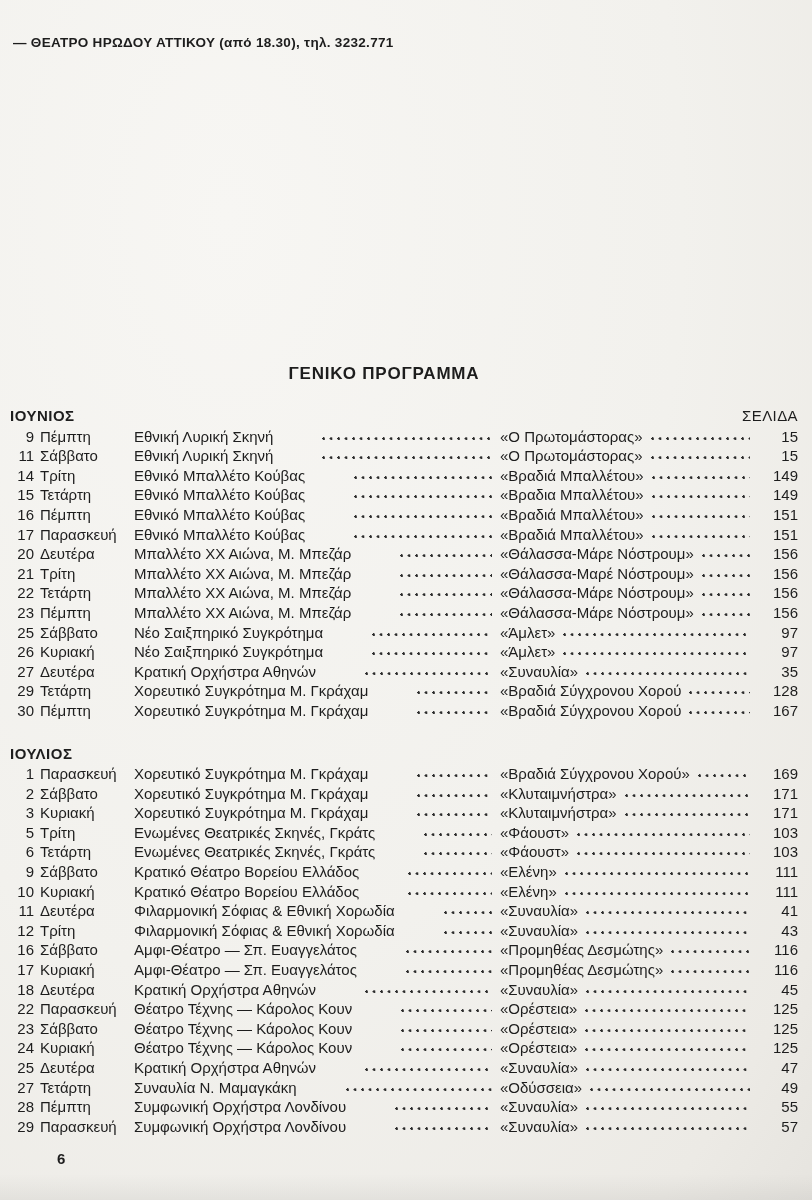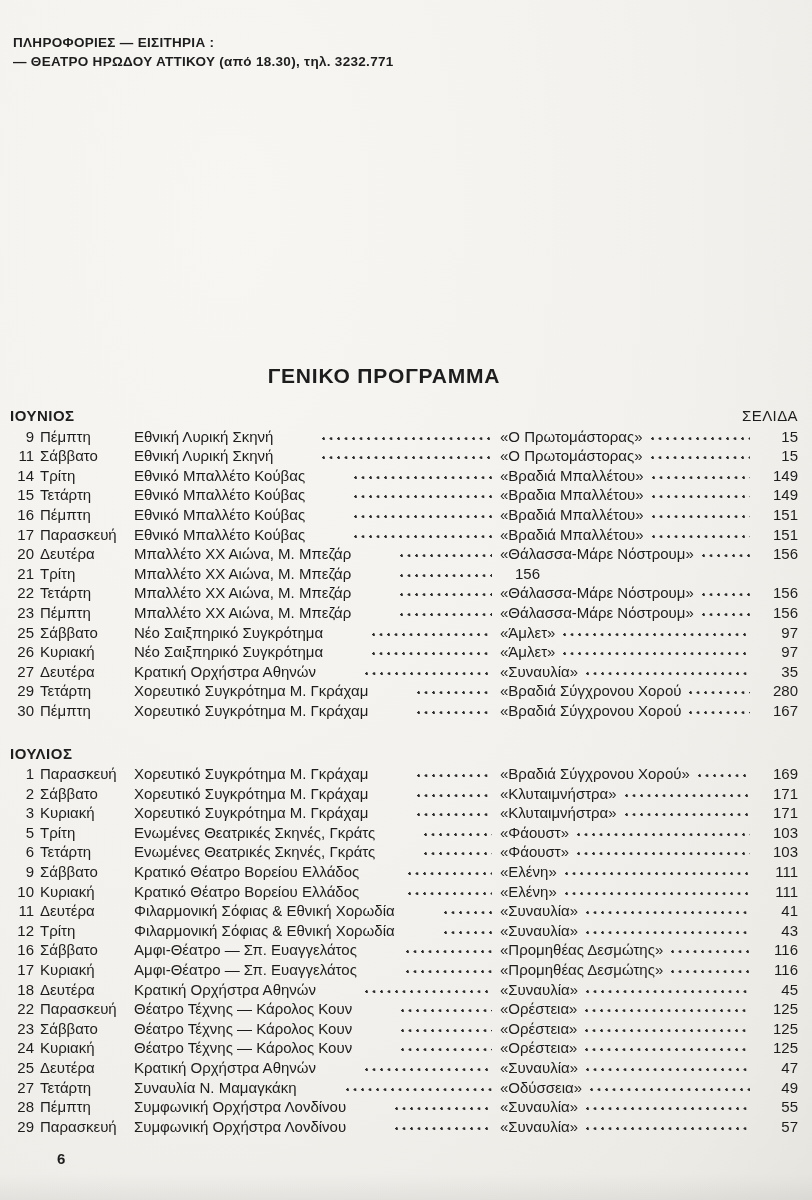--- a/index.html
+++ b/index.html
@@ -36,21 +36,21 @@
   
   .main-title {
     position: absolute;
     top: 364px;
     left: 0;
     width: 100%;
     box-sizing: border-box;
     padding-right: 44px;
     text-align: center;
     font-weight: 700;
-    font-size: 21px;
+    font-size: 17px;
     letter-spacing: 0.8px;
     white-space: nowrap;
   }
 
   
   #program {
     position: absolute;
     top: 406px;
     left: 10px;
     width: 788px;
@@ -138,21 +138,20 @@
     background: linear-gradient(to bottom, rgba(0,0,0,0), rgba(0,0,0,0.05));
     pointer-events: none;
   }
 </style>
 </head>
 <body>
 
 <div class="page">
 
   <div class="info">
-    <div class="info-line">ΠΛΗΡΟΦΟΡΙΕΣ — ΕΙΣΙΤΗΡΙΑ :</div>
     <div class="info-line">— ΘΕΑΤΡΟ ΗΡΩΔΟΥ ΑΤΤΙΚΟΥ (από 18.30), τηλ. 3232.771</div>
   </div>
 
   <div class="main-title">ΓΕΝΙΚΟ ΠΡΟΓΡΑΜΜΑ</div>
 
   <div id="program">
       <div class="section">
         <div class="section-head">
           <span class="month">ΙΟΥΝΙΟΣ</span>
           <span class="page-col-head">ΣΕΛΙΔΑ</span>
@@ -248,20 +247,24 @@
           </span>
           <span class="c-page">156</span>
         </div>
         <div class="row">
           <span class="c-day">21</span>
           <span class="c-wd">Τρίτη</span>
           <span class="c-venue-wrap">
             <span class="c-venue">Μπαλλέτο ΧΧ Αιώνα, Μ. Μπεζάρ</span>
             <span class="leader"></span>
           </span>
+          <span class="c-title-wrap">
+            <span class="c-title">«Θάλασσα-Μαρέ Νόστρουμ»</span>
+            <span class="leader"></span>
+          </span>
           <span class="c-page">156</span>
         </div>
         <div class="row">
           <span class="c-day">22</span>
           <span class="c-wd">Τετάρτη</span>
           <span class="c-venue-wrap">
             <span class="c-venue">Μπαλλέτο ΧΧ Αιώνα, Μ. Μπεζάρ</span>
             <span class="leader"></span>
           </span>
           <span class="c-title-wrap">
@@ -326,21 +329,21 @@
           <span class="c-day">29</span>
           <span class="c-wd">Τετάρτη</span>
           <span class="c-venue-wrap">
             <span class="c-venue">Χορευτικό Συγκρότημα Μ. Γκράχαμ</span>
             <span class="leader"></span>
           </span>
           <span class="c-title-wrap">
             <span class="c-title">«Βραδιά Σύγχρονου Χορού</span>
             <span class="leader"></span>
           </span>
-          <span class="c-page">280</span>
+          <span class="c-page">128</span>
         </div>
         <div class="row">
           <span class="c-day">30</span>
           <span class="c-wd">Πέμπτη</span>
           <span class="c-venue-wrap">
             <span class="c-venue">Χορευτικό Συγκρότημα Μ. Γκράχαμ</span>
             <span class="leader"></span>
           </span>
           <span class="c-title-wrap">
             <span class="c-title">«Βραδιά Σύγχρονου Χορού</span>

